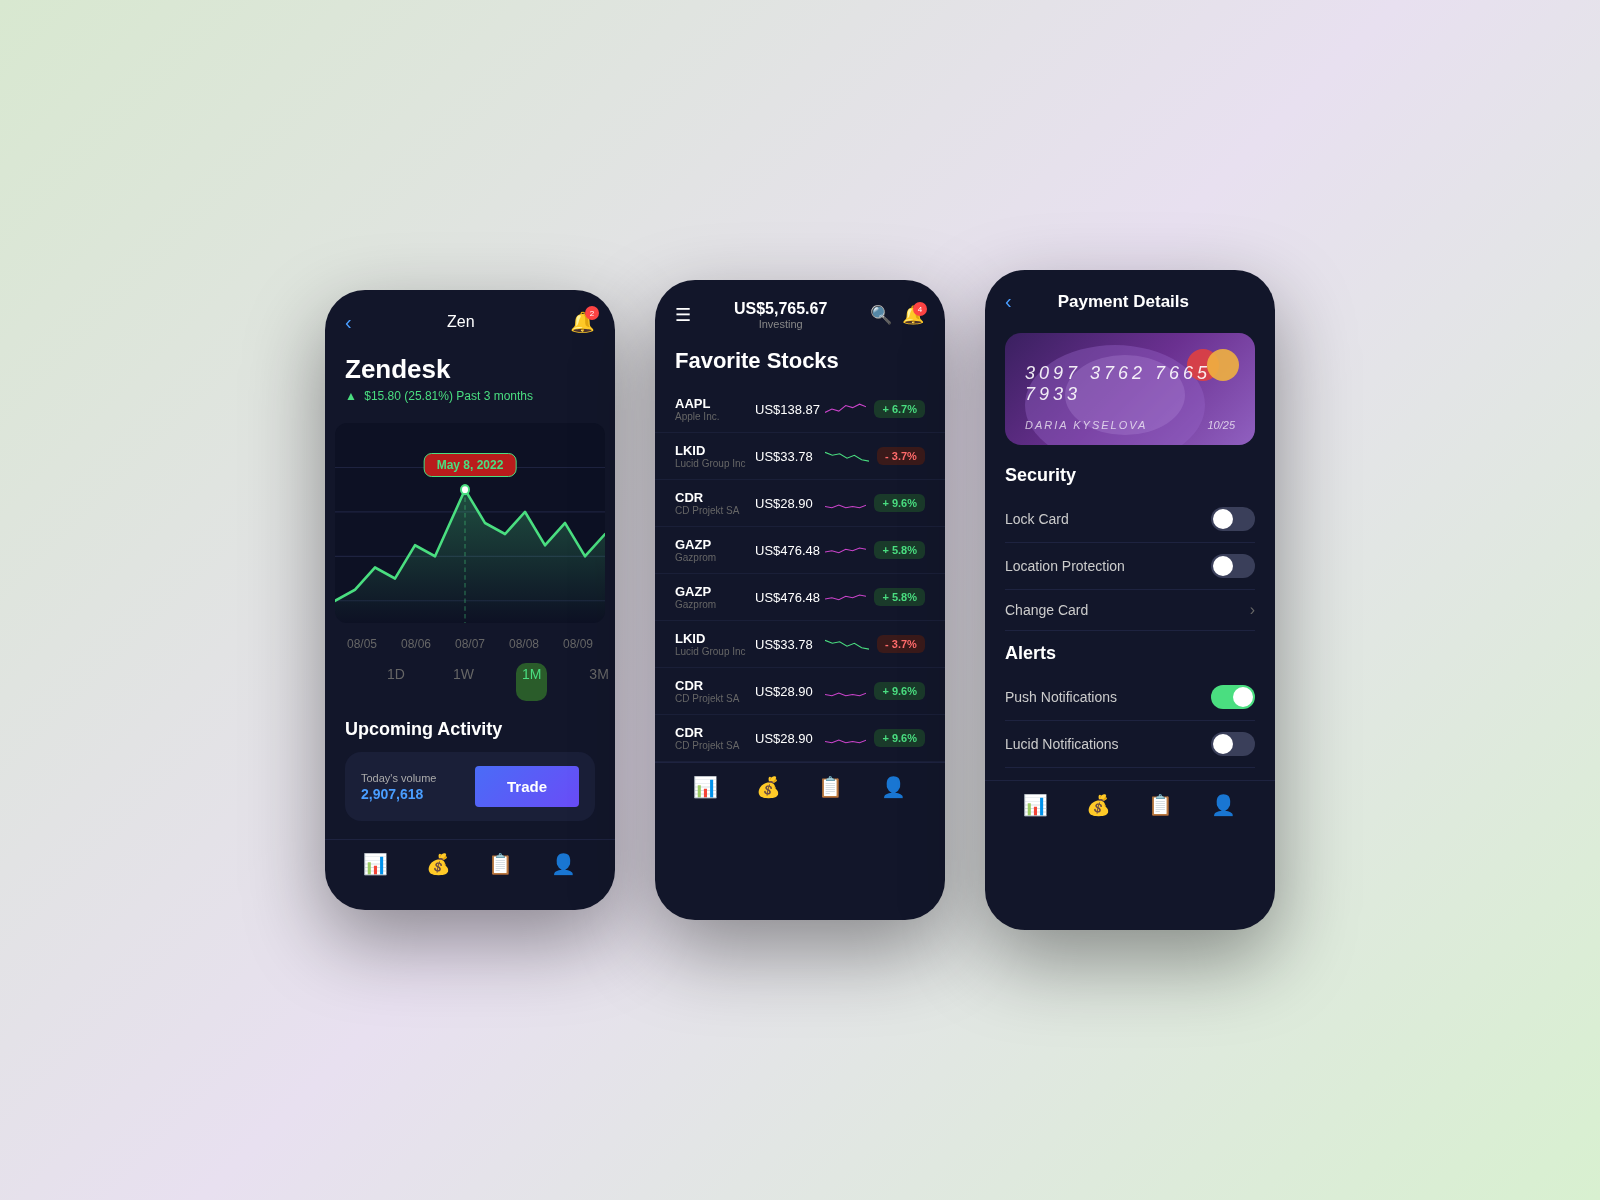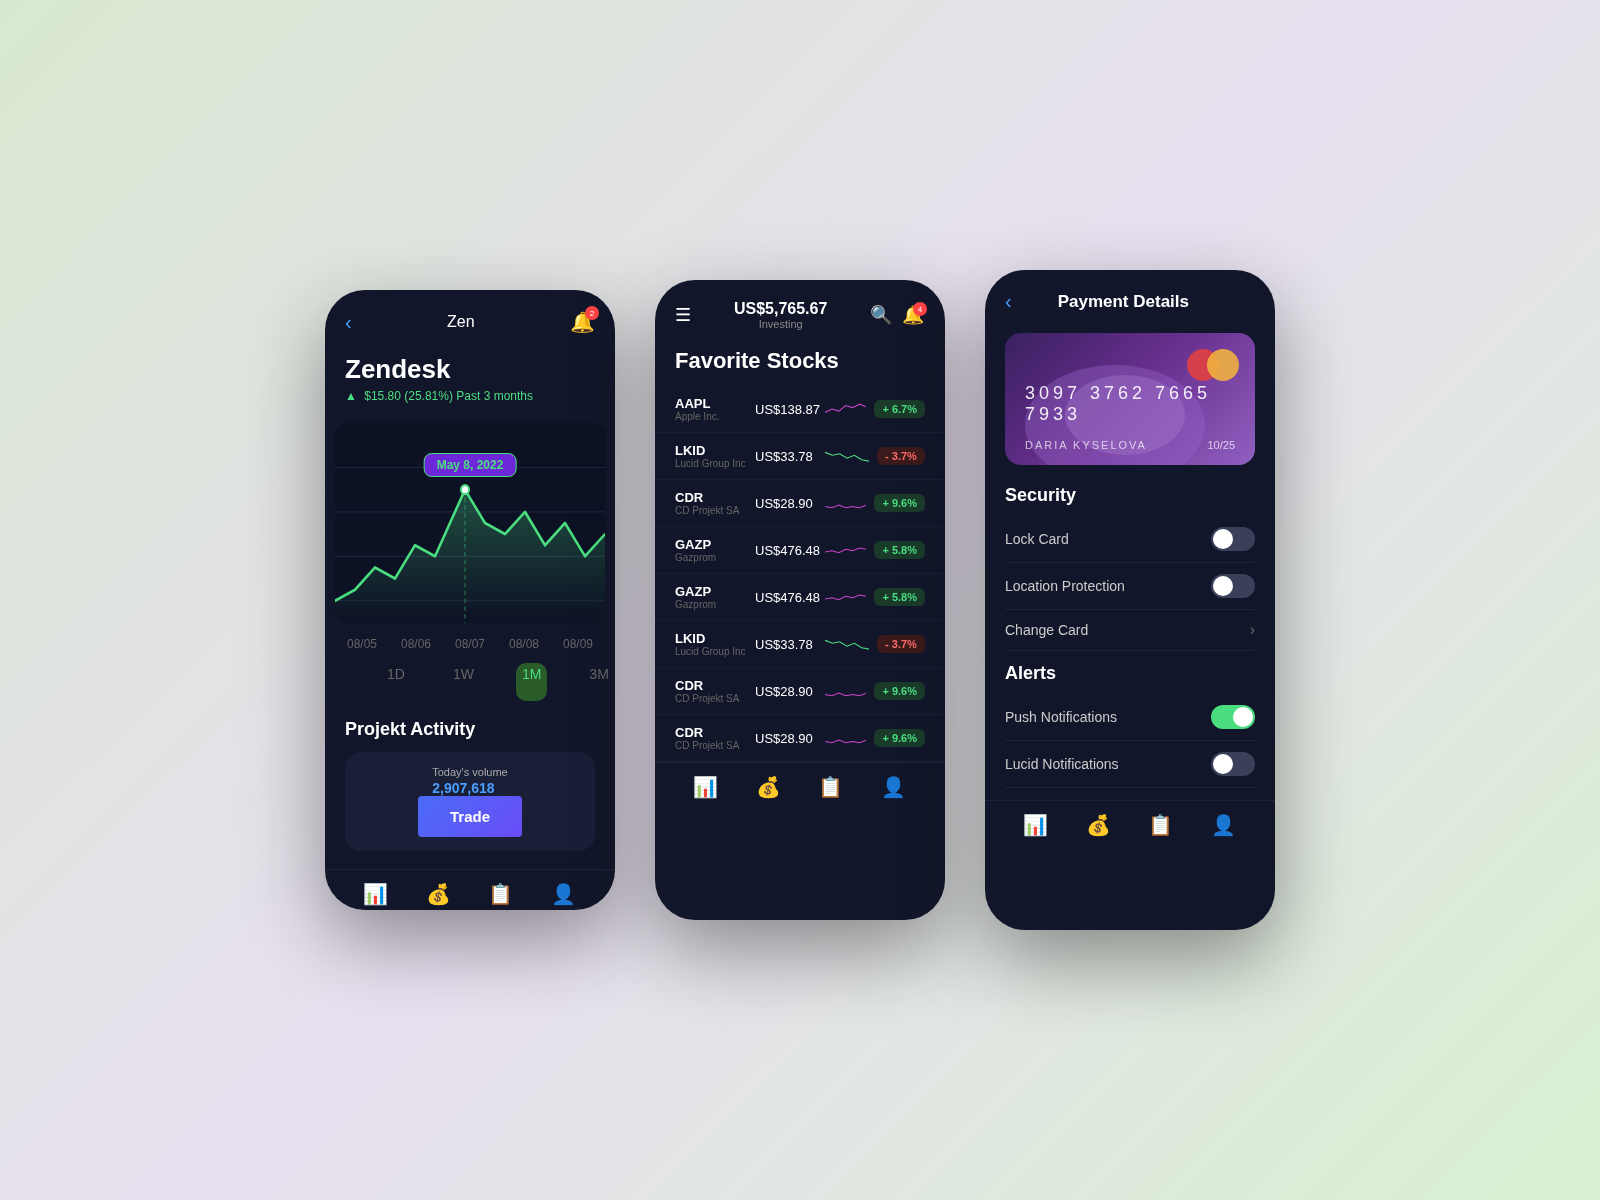--- a/index.html
+++ b/index.html
@@ -66,21 +66,21 @@
       margin: 10px 10px;
       background: #0d1124;
       border-radius: 12px;
       height: 200px;
       overflow: hidden;
     }
     .chart-tooltip {
       position: absolute;
       top: 30px; left: 50%;
       transform: translateX(-50%);
-      background: #6d28d9;
+      background: #b91c1c;
       border: 1px solid #4ade80;
       color: #4ade80;
       padding: 4px 12px;
       border-radius: 8px;
       font-size: 12px;
       font-weight: 600;
     }
     .chart-svg { width: 100%; height: 100%; }
     .chart-labels {
       display: flex;
@@ -109,21 +109,20 @@
 
     .upcoming-section { padding: 10px 20px; }
     .upcoming-title { color: #fff; font-size: 18px; font-weight: 700; margin-bottom: 12px; }
     .upcoming-card {
       background: #1a1f38;
       border-radius: 16px;
       padding: 14px 16px;
       display: flex;
       align-items: center;
       justify-content: space-between;
-      flex-direction: column;
     }
     .volume-label { color: #aaa; font-size: 11px; }
     .volume-value { color: #4a9eff; font-size: 14px; font-weight: 600; margin-top: 2px; }
     .trade-btn {
       background: linear-gradient(135deg, #4a6cf7, #6a4cf7);
       color: #fff;
       border: none;
       border-radius: 4px;
       padding: 12px 32px;
       font-size: 15px;
@@ -196,22 +195,23 @@
       padding: 20px 20px 10px;
     }
     .p3-title { color: #fff; font-size: 17px; font-weight: 600; }
 
     .card-visual {
       margin: 10px 20px;
       background: linear-gradient(135deg, #3a2060, #6a3090, #9060c0);
       border-radius: 16px;
       padding: 20px;
       position: relative;
-      height: 132px;
+      height: 112px;
       overflow: hidden;
+      font-style: italic;
     }
     .card-bg-shape {
       position: absolute;
       bottom: -20px; left: 20px;
       width: 180px; height: 120px;
       background: rgba(150, 100, 200, 0.4);
       border-radius: 50%;
     }
     .card-bg-shape2 {
       position: absolute;
@@ -365,21 +365,21 @@
       <span class="time-btn">1D</span>
       <span class="time-btn">1W</span>
       <span class="time-btn active">1M</span>
       <span class="time-btn">3M</span>
       <span class="time-btn">1Y</span>
       <span class="time-btn">5Y</span>
       <span class="time-btn">All Time</span>
     </div>
 
     <div class="upcoming-section">
-      <div class="upcoming-title">Projekt Activity</div>
+      <div class="upcoming-title">Upcoming Activity</div>
       <div class="upcoming-card">
         <div>
           <div class="volume-label">Today's volume</div>
           <div class="volume-value">2,907,618</div>
         </div>
         <button class="trade-btn">Trade</button>
       </div>
     </div>
 
     <div class="p1-nav">

